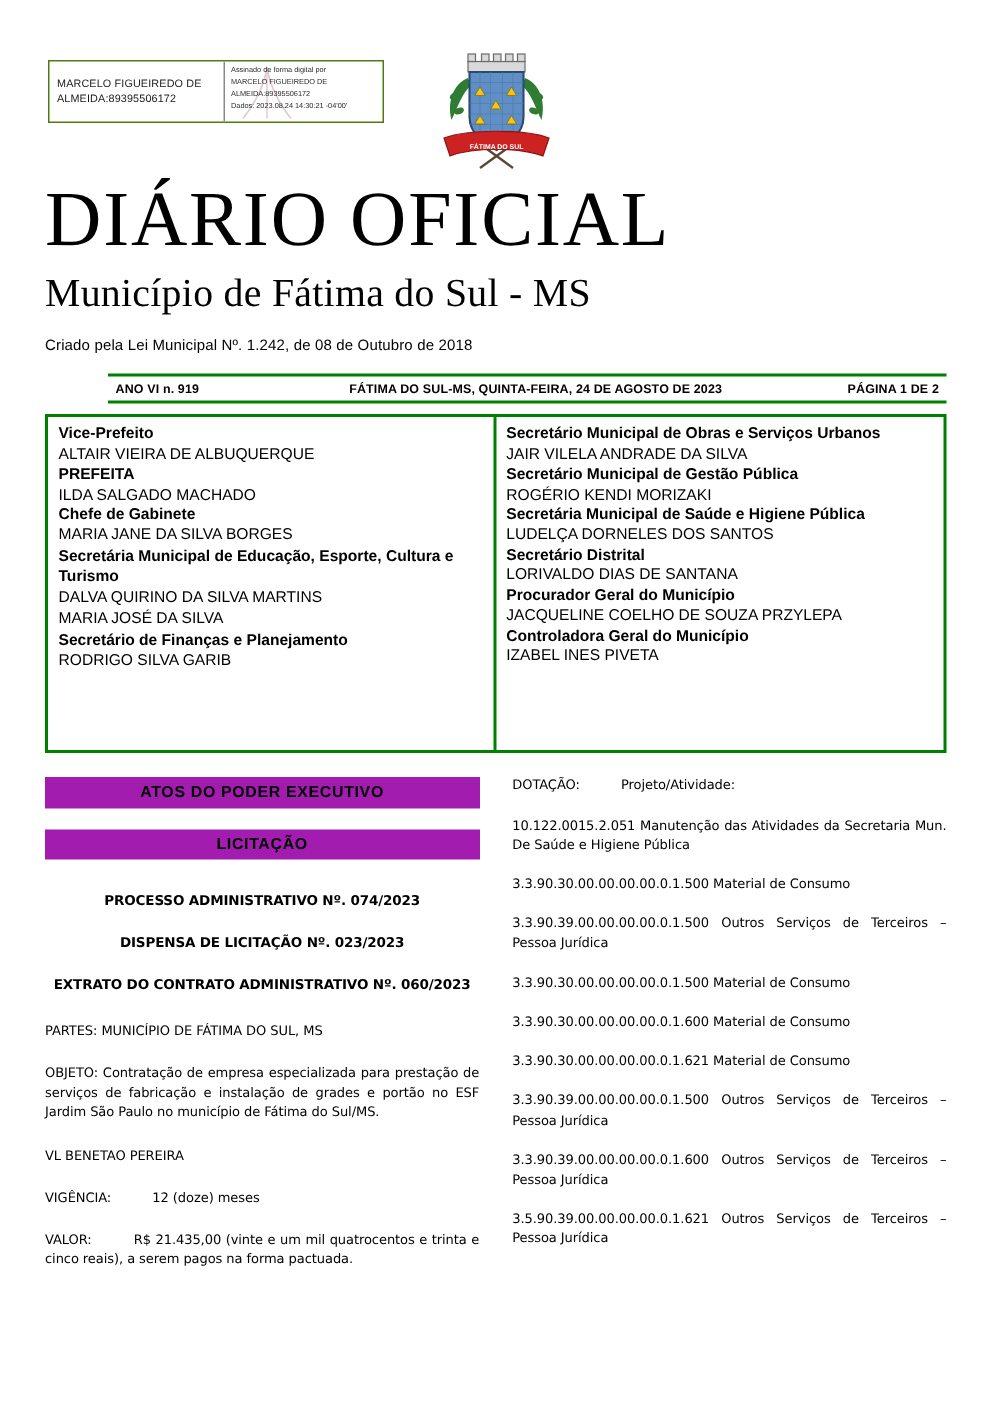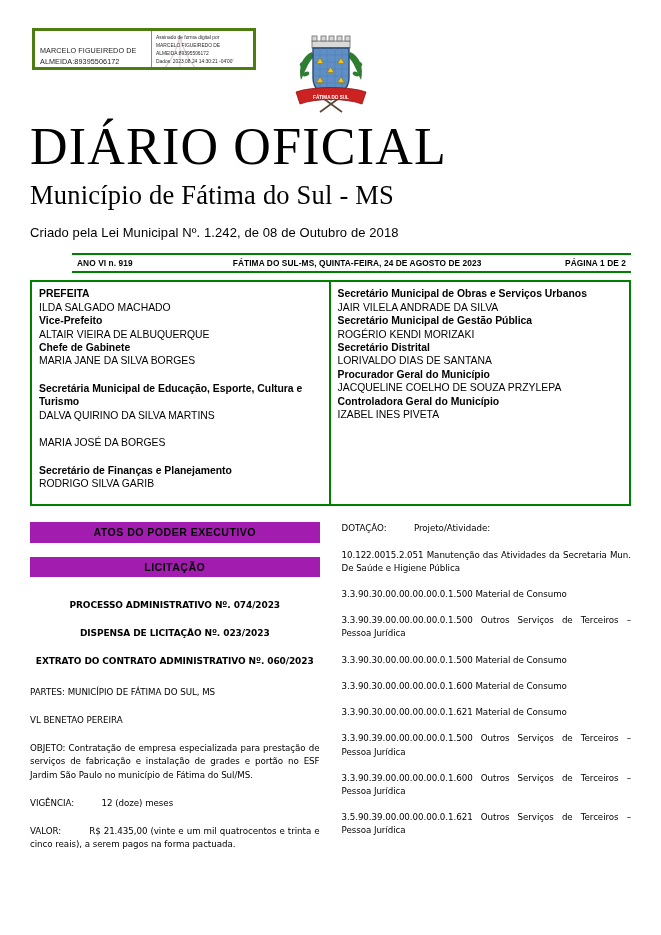--- a/index.html
+++ b/index.html
@@ -20,26 +20,26 @@
   }
 
   
   .sig-row {
     position: relative;
     height: 78px;
   }
   .sig-box {
     position: absolute;
     left: 2px;
-    top: 28px;
+    top: 40px;
     width: 224px;
     height: 42px;
-    border: 3px solid #4d7c0f;
-    display: flex;
-    align-items: flex-end;
+    border: 1px solid #4d7c0f;
+    display: flex;
+    align-items: center;
     overflow: hidden;
   }
   .sig-left {
     width: 116px;
     padding: 0 3px 0 5px;
     font-size: 7.2px;
     line-height: 1.45;
     letter-spacing: .1px;
     color: #1a1a1a;
   }
@@ -80,21 +80,21 @@
     margin-top: 42px;
   }
   .title-sub {
     font-family: "Liberation Serif", serif;
     font-size: 26.5px;
     line-height: 1.18;
     margin-top: 6px;
     letter-spacing: .2px;
   }
   .title-law {
-    font-size: 13px;
+    font-size: 10px;
     margin-top: 14px;
     letter-spacing: .1px;
   }
 
   
   .edition {
     margin-top: 13px;
     border-top: 2.2px solid #008000;
     border-bottom: 2.2px solid #008000;
     height: 20px;
@@ -123,21 +123,21 @@
   .off-col.left { border-right: 2.2px solid #008000; }
   .off-role {
     font-size: 10.4px;
     font-weight: bold;
     line-height: 1.29;
   }
   .off-name {
     font-size: 10.4px;
     line-height: 1.29;
   }
-  .off-entry + .off-entry { margin-top: 14px; }
+  .off-entry + .off-entry { margin-top: 1px; }
   .off-entry.tight + .off-entry.tight { margin-top: 0; }
 
   
   .content {
     margin-top: 16px;
     display: flex;
     gap: 22px;
   }
   .col { width: 290px; }
 
@@ -252,54 +252,58 @@
 
   <div class="edition">
     <div class="ed-left">ANO VI n. 919</div>
     <div class="ed-mid">FÁTIMA DO SUL-MS, QUINTA-FEIRA, 24 DE AGOSTO DE 2023</div>
     <div class="ed-right">PÁGINA 1 DE 2</div>
   </div>
 
   <div class="officials">
     <div class="off-col left">
       <div class="off-entry tight">
+        <div class="off-role">Vice-Prefeito</div>
+        <div class="off-name">ALTAIR VIEIRA DE ALBUQUERQUE</div>
+      </div>
+      <div class="off-entry tight">
         <div class="off-role">PREFEITA</div>
         <div class="off-name">ILDA SALGADO MACHADO</div>
-      </div>
-      <div class="off-entry tight">
-        <div class="off-role">Vice-Prefeito</div>
-        <div class="off-name">ALTAIR VIEIRA DE ALBUQUERQUE</div>
       </div>
       <div class="off-entry tight">
         <div class="off-role">Chefe de Gabinete</div>
         <div class="off-name">MARIA JANE DA SILVA BORGES</div>
       </div>
       <div class="off-entry">
         <div class="off-role">Secretária Municipal de Educação, Esporte, Cultura e Turismo</div>
         <div class="off-name">DALVA QUIRINO DA SILVA MARTINS</div>
       </div>
       <div class="off-entry">
-        <div class="off-name">MARIA JOSÉ DA BORGES</div>
+        <div class="off-name">MARIA JOSÉ DA SILVA</div>
       </div>
       <div class="off-entry">
         <div class="off-role">Secretário de Finanças e Planejamento</div>
         <div class="off-name">RODRIGO SILVA GARIB</div>
       </div>
     </div>
 
     <div class="off-col">
       <div class="off-entry tight">
         <div class="off-role">Secretário Municipal de Obras e Serviços Urbanos</div>
         <div class="off-name">JAIR VILELA ANDRADE DA SILVA</div>
       </div>
       <div class="off-entry tight">
         <div class="off-role">Secretário Municipal de Gestão Pública</div>
         <div class="off-name">ROGÉRIO KENDI MORIZAKI</div>
       </div>
       <div class="off-entry tight">
+        <div class="off-role">Secretária Municipal de Saúde e Higiene Pública</div>
+        <div class="off-name">LUDELÇA DORNELES DOS SANTOS</div>
+      </div>
+      <div class="off-entry tight">
         <div class="off-role">Secretário Distrital</div>
         <div class="off-name">LORIVALDO DIAS DE SANTANA</div>
       </div>
       <div class="off-entry tight">
         <div class="off-role">Procurador Geral do Município</div>
         <div class="off-name">JACQUELINE COELHO DE SOUZA PRZYLEPA</div>
       </div>
       <div class="off-entry tight">
         <div class="off-role">Controladora Geral do Município</div>
         <div class="off-name">IZABEL INES PIVETA</div>
@@ -311,22 +315,22 @@
 
     <div class="col">
       <div class="banner">ATOS DO PODER EXECUTIVO</div>
       <div class="banner">LICITAÇÃO</div>
 
       <div class="doc-head mt22">PROCESSO ADMINISTRATIVO Nº. 074/2023</div>
       <div class="doc-head mt15">DISPENSA DE LICITAÇÃO Nº. 023/2023</div>
       <div class="doc-head mt15">EXTRATO DO CONTRATO ADMINISTRATIVO Nº. 060/2023</div>
 
       <div class="para mt18">PARTES: MUNICÍPIO DE FÁTIMA DO SUL, MS</div>
+      <div class="para justify mt15">OBJETO: Contratação de empresa especializada para prestação de serviços de fabricação e instalação de grades e portão no ESF Jardim São Paulo no município de Fátima do Sul/MS.</div>
       <div class="para mt15">VL BENETAO PEREIRA</div>
-      <div class="para justify mt15">OBJETO: Contratação de empresa especializada para prestação de serviços de fabricação e instalação de grades e portão no ESF Jardim São Paulo no município de Fátima do Sul/MS.</div>
 
       <div class="para mt15">
         <span class="kv-label">VIGÊNCIA:</span>
         <span class="kv-gap"></span>
         <span>12 (doze) meses</span>
       </div>
 
       <div class="para justify mt15">
         <span class="kv-label">VALOR:</span>
         <span class="kv-gap"></span>

